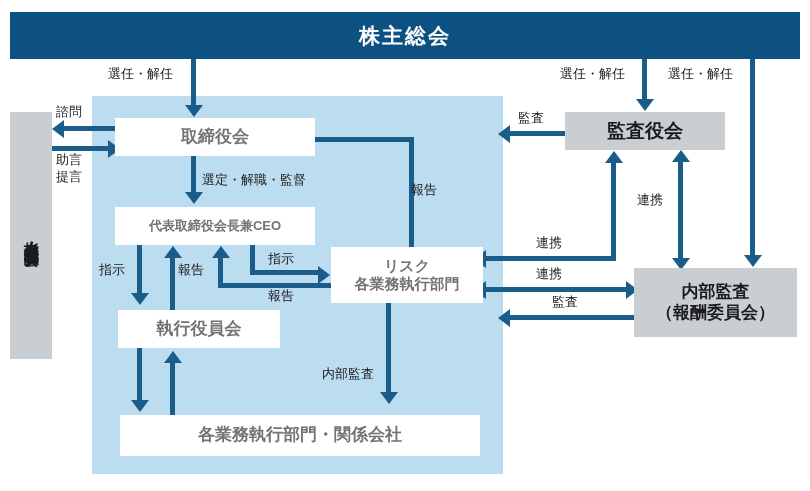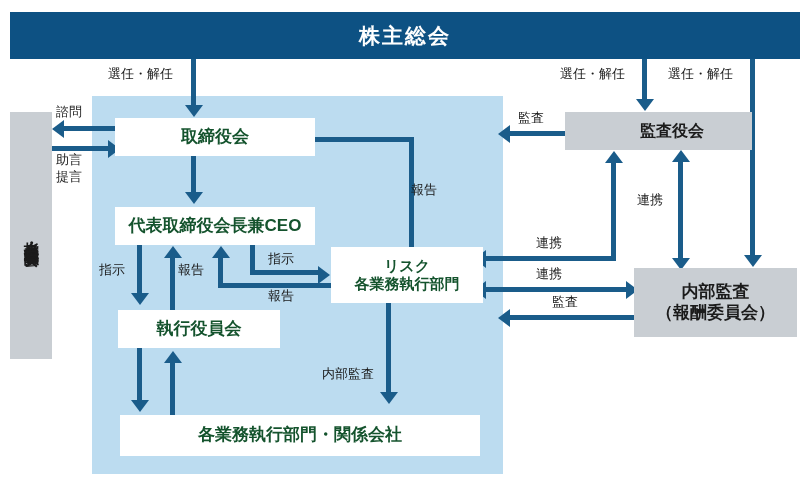--- a/index.html
+++ b/index.html
@@ -10,34 +10,34 @@
 
   
   .hdr-bar{position:absolute;left:10px;top:12px;width:790px;height:47px;
            background:#0d5183;color:#ffffff;display:flex;align-items:center;
            justify-content:center;font-size:21px;font-weight:bold;letter-spacing:2px;}
 
   .blue-panel{position:absolute;left:92px;top:96px;width:411px;height:378px;
               background:#bcdcf0;}
 
   
-  .wbox{position:absolute;background:#ffffff;color:#14532d;
+  .wbox{position:absolute;background:#ffffff;color:#737373;
         display:flex;align-items:center;justify-content:center;text-align:center;
         font-weight:bold;line-height:1.18;}
   .gbox{position:absolute;background:#c9ced3;color:#1b1b1b;
         display:flex;align-items:center;justify-content:center;text-align:center;
         font-weight:bold;line-height:1.2;}
 
   #n-board      {left:115px; top:118px; width:200px;height:38px;font-size:17px;}
-  #n-ceo        {left:115px; top:207px; width:200px;height:38px;font-size:17px;text-align:center;}
+  #n-ceo        {left:115px; top:207px; width:200px;height:38px;font-size:13px;text-align:center;}
   #n-exec       {left:118px; top:310px; width:162px;height:38px;font-size:17px;}
   #n-depts      {left:120px; top:415px; width:360px;height:41px;font-size:17px;}
   #n-risk       {left:331px; top:247px; width:152px;height:56px;font-size:15px;}
 
-  #n-auditboard {left:565px; top:112px; width:160px;height:38px;font-size:16px;padding-left:27px;}
+  #n-auditboard {left:565px; top:112px; width:160px;height:38px;font-size:19px;}
   #n-cpa        {left:634px; top:268px; width:163px;height:69px;font-size:17px;}
 
   
   #n-committee{position:absolute;left:10px;top:112px;width:42px;height:247px;
                background:#c9ced3;}
   #n-committee .vtxt{position:absolute;left:0;top:0;width:42px;height:247px;
         display:flex;align-items:center;justify-content:center;
         writing-mode:vertical-rl;text-orientation:upright;
         font-size:15px;font-weight:bold;color:#1b1b1b;letter-spacing:1px;}
 
@@ -85,20 +85,21 @@
   <div class="ah ah-left" style="left:52px;top:119.5px;"></div>
   <div class="elabel" style="left:56px;top:104px;">諮問</div>
 
   <div class="ln hl" style="left:52px;top:146px;width:58px;"></div>
   <div class="ah ah-right" style="left:108px;top:139.5px;"></div>
   <div class="elabel" style="left:56px;top:152px;">助言</div>
   <div class="elabel" style="left:56px;top:169px;">提言</div>
 
   <div class="ln vl" style="left:191px;top:156px;height:38px;"></div>
   <div class="ah ah-down" style="left:184.5px;top:192px;"></div>
+  <div class="elabel" style="left:202px;top:172px;">選定・解職・監督</div>
 
   <div class="ln vl" style="left:137px;top:245px;height:50px;"></div>
   <div class="ah ah-down" style="left:130.5px;top:293px;"></div>
   <div class="elabel" style="left:99px;top:262px;">指示</div>
 
   <div class="ln vl" style="left:170px;top:257px;height:55px;"></div>
   <div class="ah ah-up" style="left:163.5px;top:246px;"></div>
   <div class="elabel" style="left:178px;top:262px;">報告</div>
 
   <div class="ln vl" style="left:250px;top:245px;height:30px;"></div>

